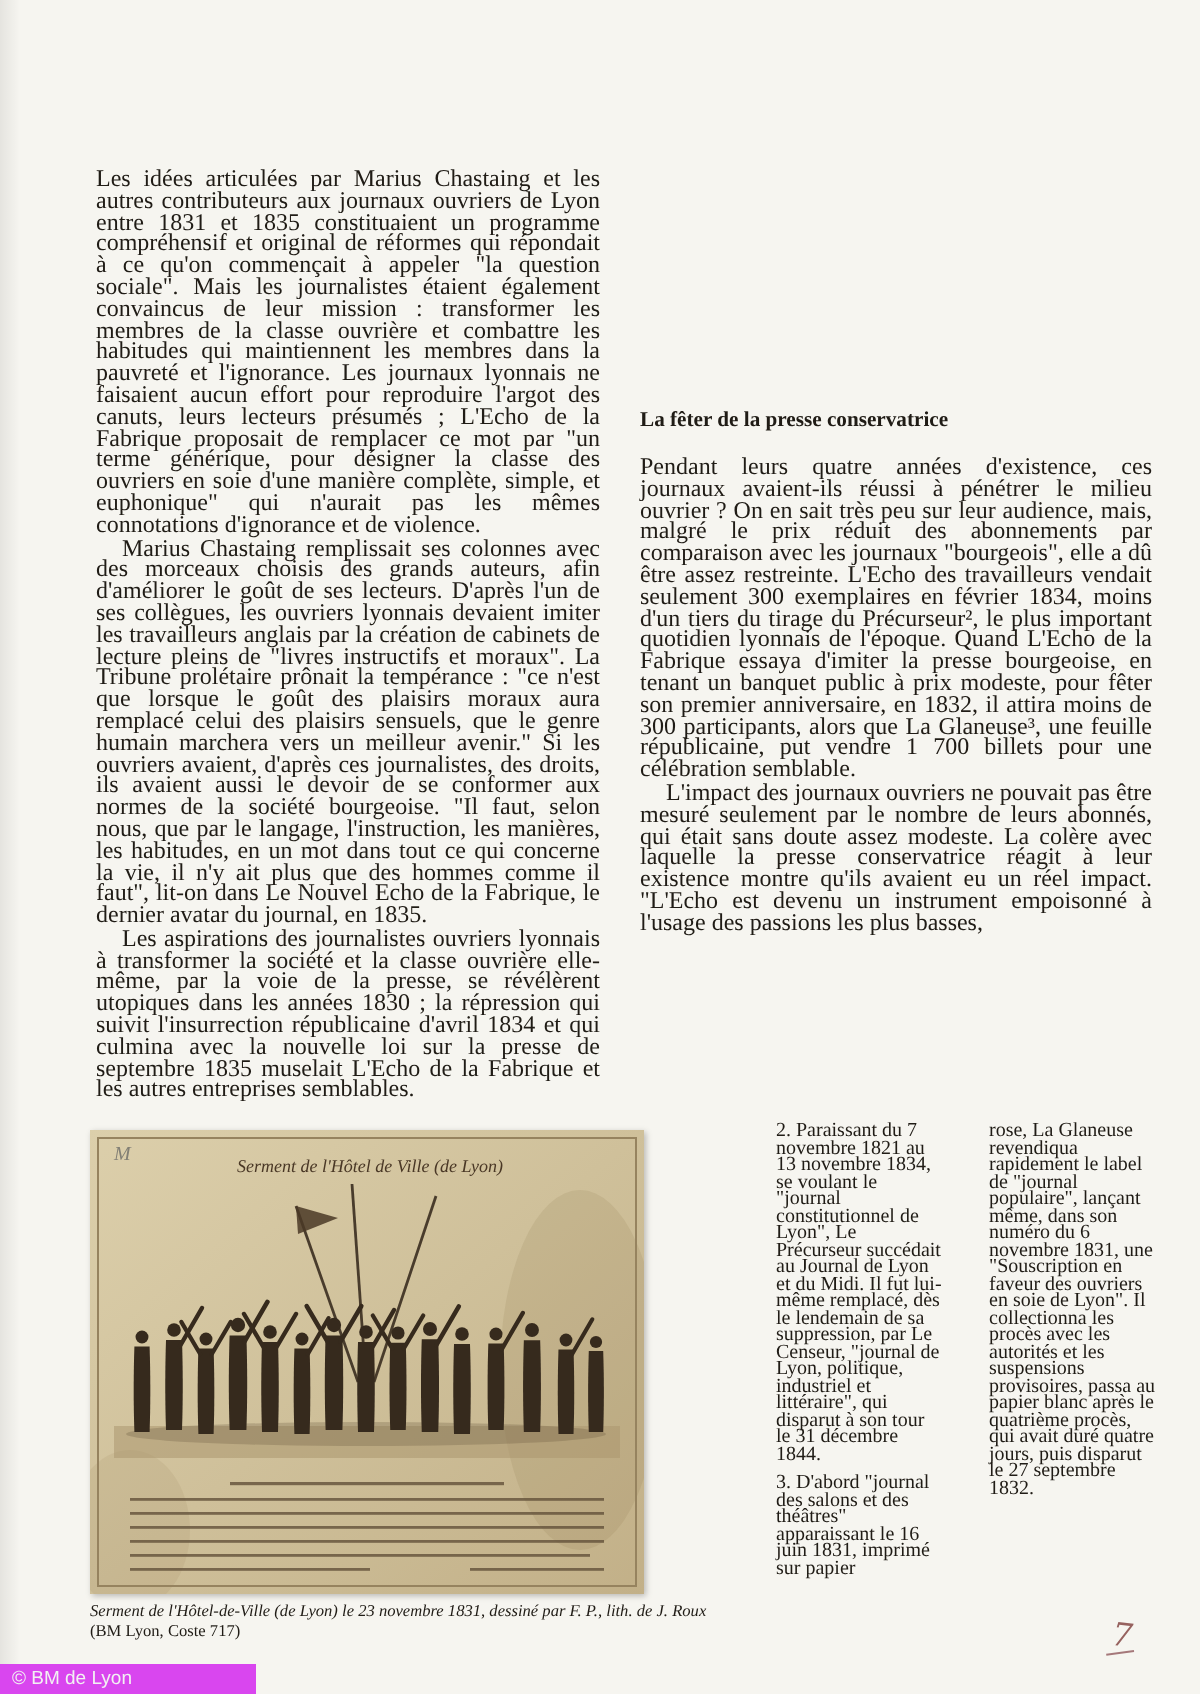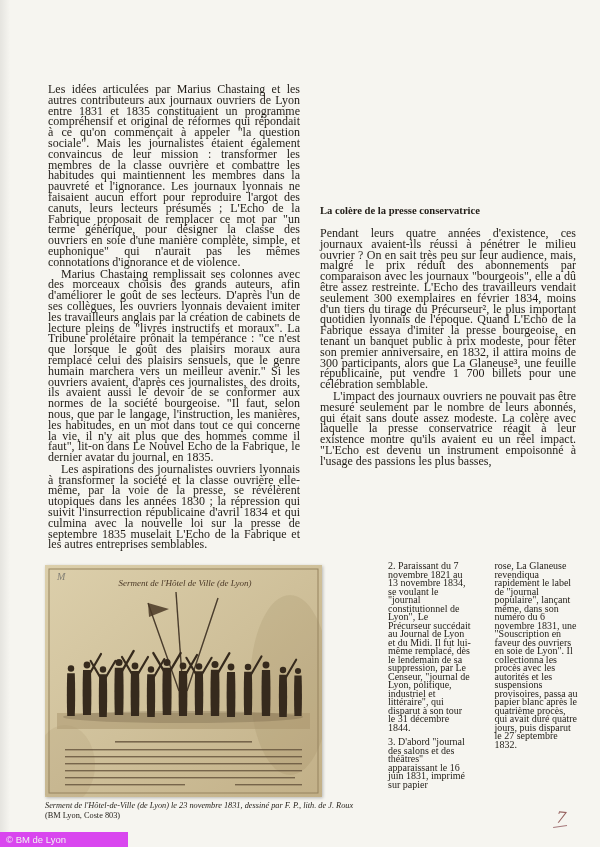--- a/index.html
+++ b/index.html
@@ -78,21 +78,21 @@
 
 <div class="page">
 
   <div class="col-left body-text">
     <p>Les idées articulées par Marius Chastaing et les autres contributeurs aux journaux ouvriers de Lyon entre 1831 et 1835 constituaient un programme compréhensif et original de réformes qui répondait à ce qu'on commençait à appeler "la question sociale". Mais les journalistes étaient également convaincus de leur mission : transformer les membres de la classe ouvrière et combattre les habitudes qui maintiennent les membres dans la pauvreté et l'ignorance. Les journaux lyonnais ne faisaient aucun effort pour reproduire l'argot des canuts, leurs lecteurs présumés ; L'Echo de la Fabrique proposait de remplacer ce mot par "un terme générique, pour désigner la classe des ouvriers en soie d'une manière complète, simple, et euphonique" qui n'aurait pas les mêmes connotations d'ignorance et de violence.</p>
     <p>Marius Chastaing remplissait ses colonnes avec des morceaux choisis des grands auteurs, afin d'améliorer le goût de ses lecteurs. D'après l'un de ses collègues, les ouvriers lyonnais devaient imiter les travailleurs anglais par la création de cabinets de lecture pleins de "livres instructifs et moraux". La Tribune prolétaire prônait la tempérance : "ce n'est que lorsque le goût des plaisirs moraux aura remplacé celui des plaisirs sensuels, que le genre humain marchera vers un meilleur avenir." Si les ouvriers avaient, d'après ces journalistes, des droits, ils avaient aussi le devoir de se conformer aux normes de la société bourgeoise. "Il faut, selon nous, que par le langage, l'instruction, les manières, les habitudes, en un mot dans tout ce qui concerne la vie, il n'y ait plus que des hommes comme il faut", lit-on dans Le Nouvel Echo de la Fabrique, le dernier avatar du journal, en 1835.</p>
     <p>Les aspirations des journalistes ouvriers lyonnais à transformer la société et la classe ouvrière elle-même, par la voie de la presse, se révélèrent utopiques dans les années 1830 ; la répression qui suivit l'insurrection républicaine d'avril 1834 et qui culmina avec la nouvelle loi sur la presse de septembre 1835 muselait L'Echo de la Fabrique et les autres entreprises semblables.</p>
   </div>
 
   <div class="col-right body-text">
-    <h2 class="section-heading">La colère de la presse conservatrice</h2>
+    <h2 class="section-heading">La fêter de la presse conservatrice</h2>
     <p>Pendant leurs quatre années d'existence, ces journaux avaient-ils réussi à pénétrer le milieu ouvrier ? On en sait très peu sur leur audience, mais, malgré le prix réduit des abonnements par comparaison avec les journaux "bourgeois", elle a dû être assez restreinte. L'Echo des travailleurs vendait seulement 300 exemplaires en février 1834, moins d'un tiers du tirage du Précurseur², le plus important quotidien lyonnais de l'époque. Quand L'Echo de la Fabrique essaya d'imiter la presse bourgeoise, en tenant un banquet public à prix modeste, pour fêter son premier anniversaire, en 1832, il attira moins de 300 participants, alors que La Glaneuse³, une feuille républicaine, put vendre 1 700 billets pour une célébration semblable.</p>
     <p>L'impact des journaux ouvriers ne pouvait pas être mesuré seulement par le nombre de leurs abonnés, qui était sans doute assez modeste. La colère avec laquelle la presse conservatrice réagit à leur existence montre qu'ils avaient eu un réel impact. "L'Echo est devenu un instrument empoisonné à l'usage des passions les plus basses,</p>
   </div>
 
   <div class="footnotes">
     <div class="fn-col">
       <p>2. Paraissant du 7 novembre 1821 au 13 novembre 1834, se voulant le "journal constitutionnel de Lyon", Le Précurseur succédait au Journal de Lyon et du Midi. Il fut lui-même remplacé, dès le lendemain de sa suppression, par Le Censeur, "journal de Lyon, politique, industriel et littéraire", qui disparut à son tour le 31 décembre 1844.</p>
       <p>3. D'abord "journal des salons et des théâtres" apparaissant le 16 juin 1831, imprimé sur papier</p>
     </div>
     <div class="fn-col">
@@ -169,21 +169,21 @@
         <rect x="20" y="205" width="237" height="1.4"></rect>
         <rect x="20" y="212" width="230" height="1.4"></rect>
         <rect x="20" y="219" width="120" height="1.4"></rect>
         <rect x="190" y="219" width="67" height="1.4"></rect>
       </g>
     </svg>
   </div>
 
   <div class="caption">
     <span>Serment de l'Hôtel-de-Ville (de Lyon) le 23 novembre 1831, dessiné par F. P., lith. de J. Roux</span><br>
-    <span class="caption-line2">(BM Lyon, Coste 803)</span>
+    <span class="caption-line2">(BM Lyon, Coste 717)</span>
   </div>
 
   <div class="copyright-bar">
     <span>© BM de Lyon</span>
   </div>
 
   <div class="page-number">7</div>
 
 </div>
 

